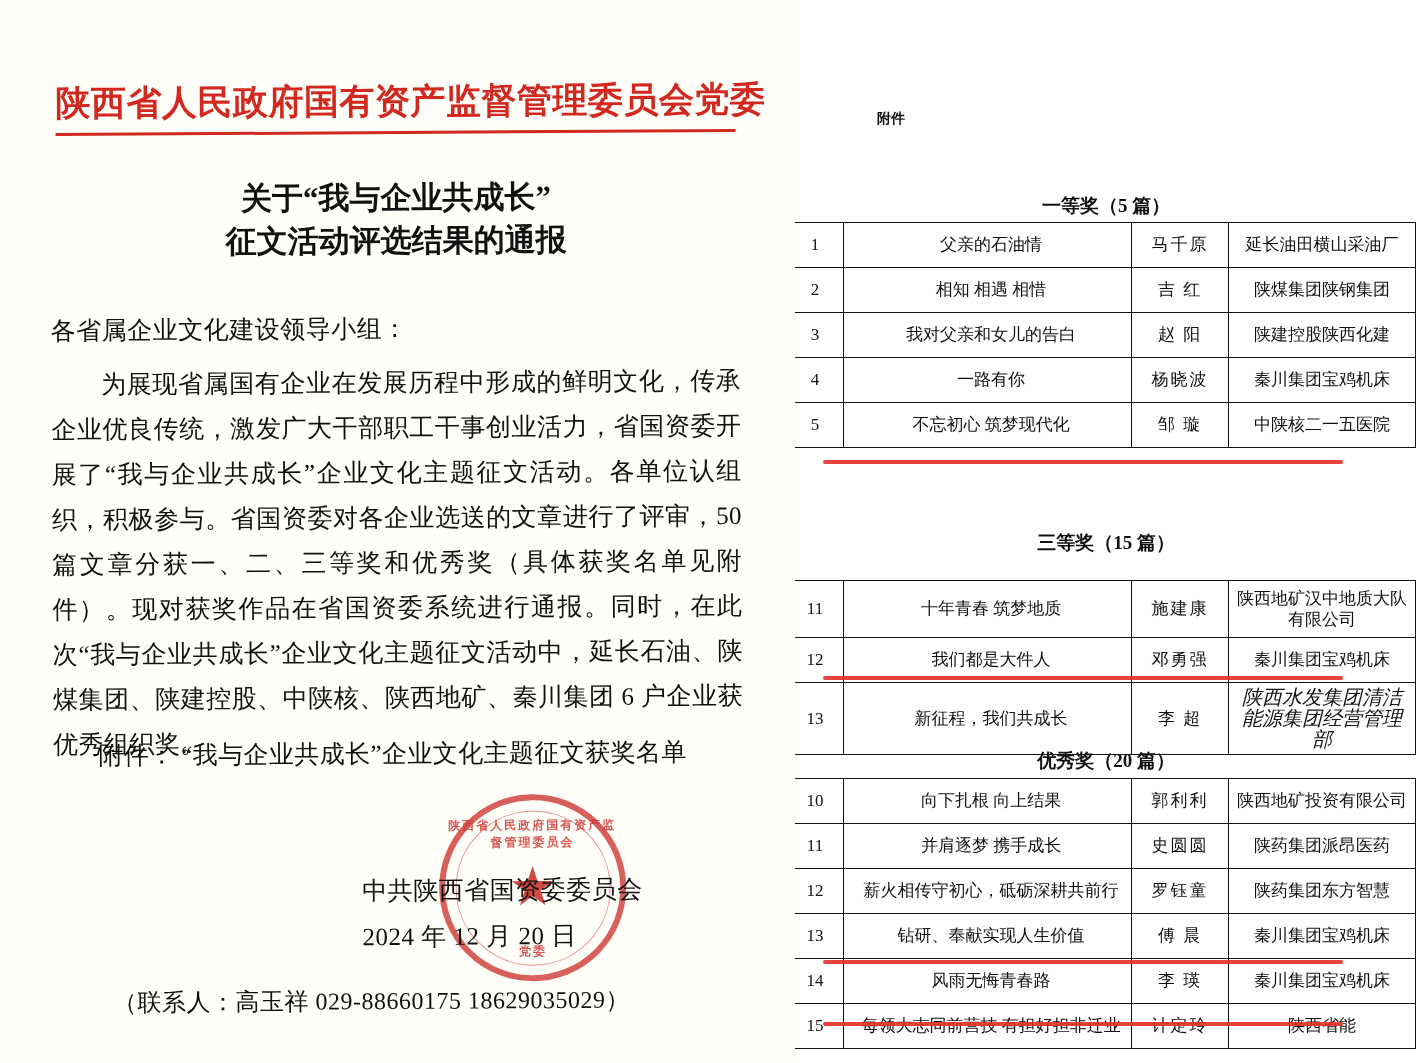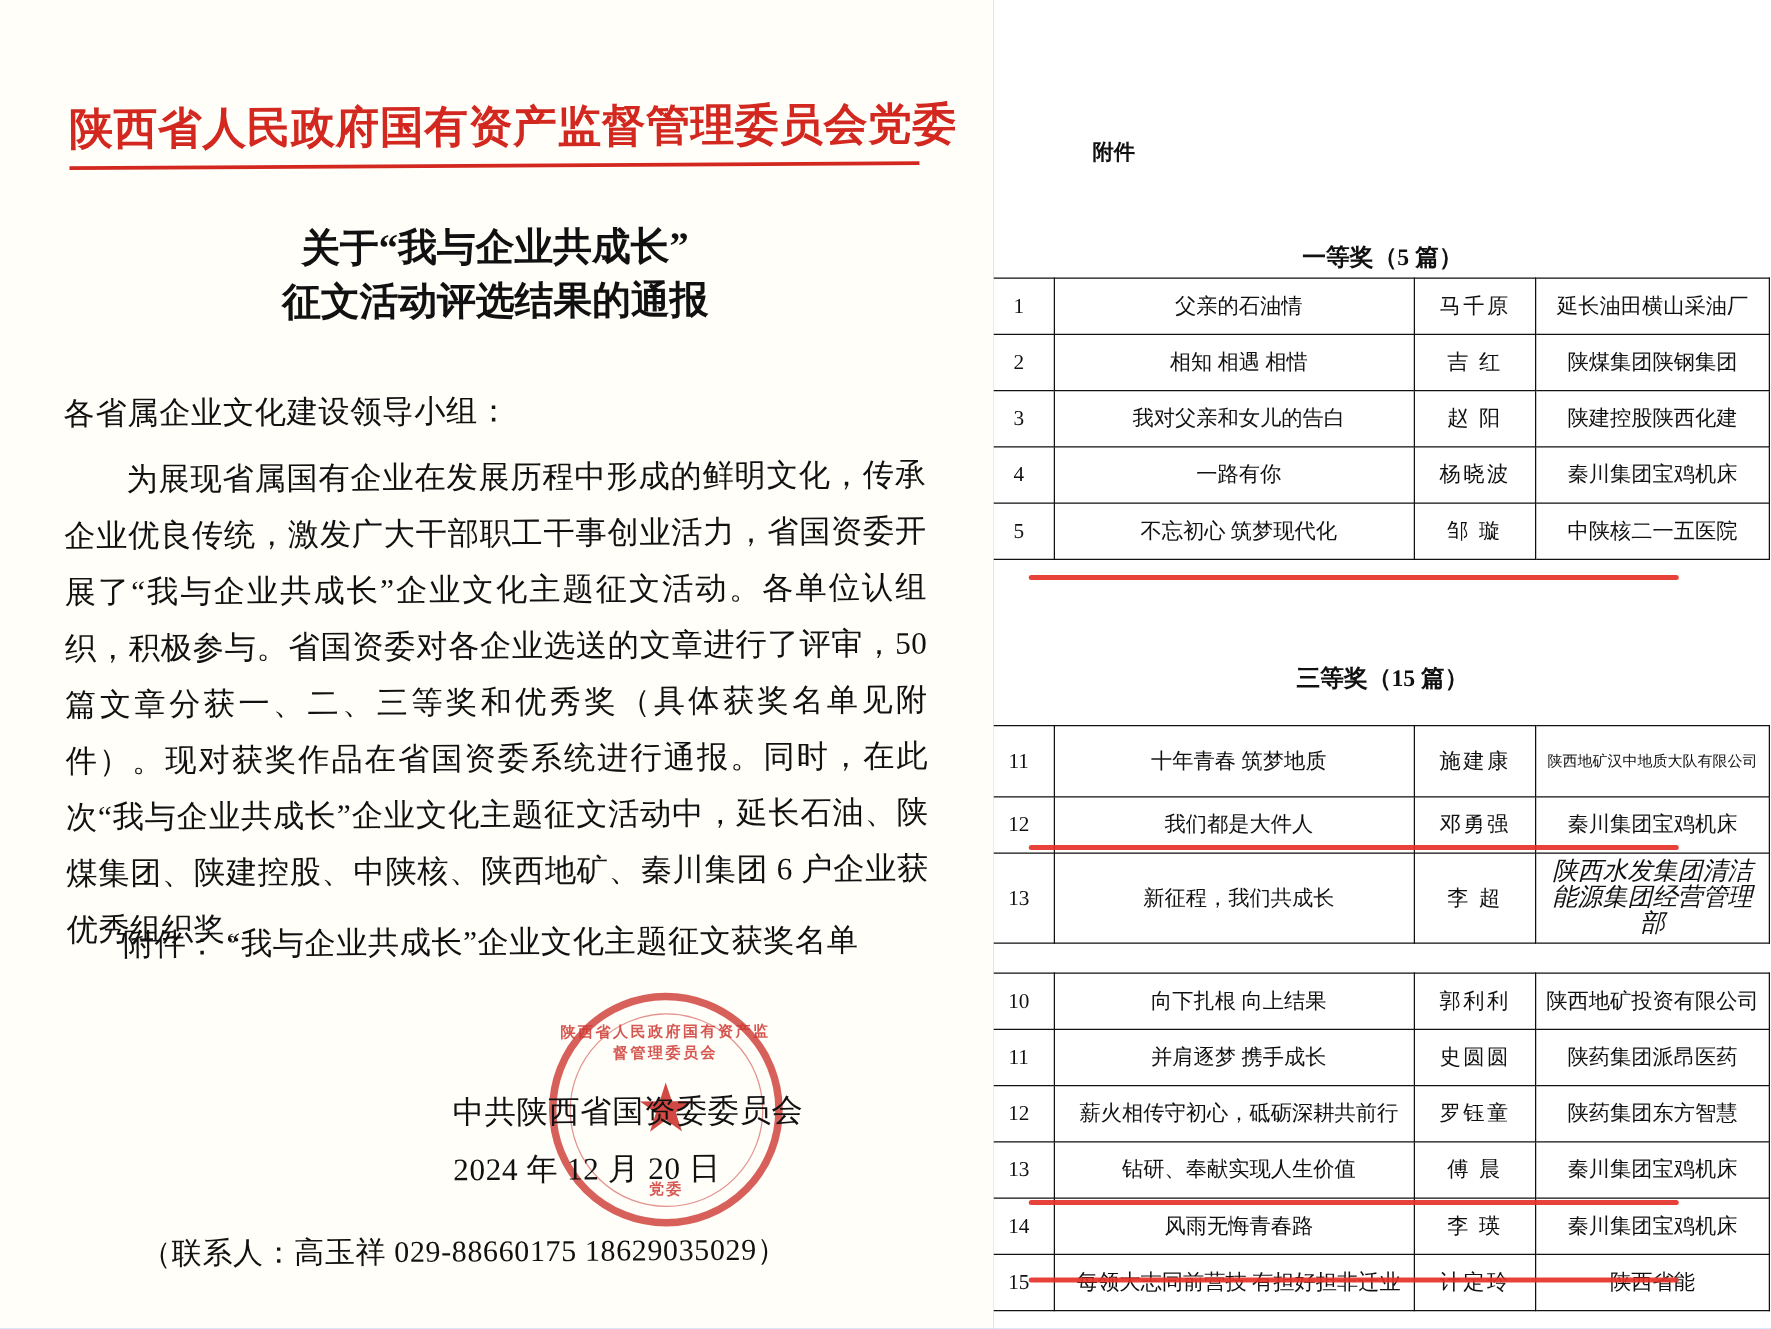--- a/index.html
+++ b/index.html
@@ -172,21 +172,21 @@
   #right-inner {
     position: absolute;
     left: 0; top: 0;
     width: 622px; height: 1063px;
   }
   .annex-label {
     position: absolute;
     left: 0px; top: 110px;
     width: 100%;
     text-align: center;
-    font-size: 17px;
+    font-size: 14px;
     font-weight: bold;
     color: #111;
   }
   .annex-label span { display:inline-block; margin-right: 430px; }
   .annex-title {
     position: absolute;
     left: 0; top: 145px;
     width: 100%;
     text-align: center;
     font-size: 22px;
@@ -317,39 +317,40 @@
       <div class="redline" style="left:28px; top:460px; width:520px;"></div>
 
       <div class="section-head" style="top:530px;">三等奖（15 篇）</div>
 
       <table class="annex" style="left:-9px; top:580px; width:590px;">
         <tbody>
           <tr>
             <td class="c-no" style="height:48px;">11</td>
             <td class="c-name">十年青春   筑梦地质</td>
             <td class="c-auth">施建康</td>
-            <td class="c-unit" style="font-size:12px; line-height:21px;">陕西地矿汉中地质大队有限公司</td>
+            <td class="c-unit" style="font-size:17px; line-height:21px;">陕西地矿汉中地质大队有限公司</td>
           </tr>
           <tr class="row-std">
             <td class="c-no">12</td>
             <td class="c-name">我们都是大件人</td>
             <td class="c-auth">邓勇强</td>
             <td class="c-unit">秦川集团宝鸡机床</td>
           </tr>
           <tr>
             <td class="c-no" style="height:48px;">13</td>
             <td class="c-name">新征程，我们共成长</td>
             <td class="c-auth">李 超</td>
             <td class="c-unit" style="font-size:20px; line-height:21px;font-style:italic;">陕西水发集团清洁能源集团经营管理部</td>
           </tr>
         </tbody>
       </table>
 
       <div class="redline" style="left:28px; top:676px; width:520px;"></div>
 
+      <div class="section-head" style="top:748px;">优秀奖（20 篇）</div>
 
       <table class="annex" style="left:-9px; top:778px; width:590px;">
         <tbody>
           <tr class="row-std">
             <td class="c-no">10</td>
             <td class="c-name">向下扎根   向上结果</td>
             <td class="c-auth">郭利利</td>
             <td class="c-unit">陕西地矿投资有限公司</td>
           </tr>
           <tr class="row-std">

